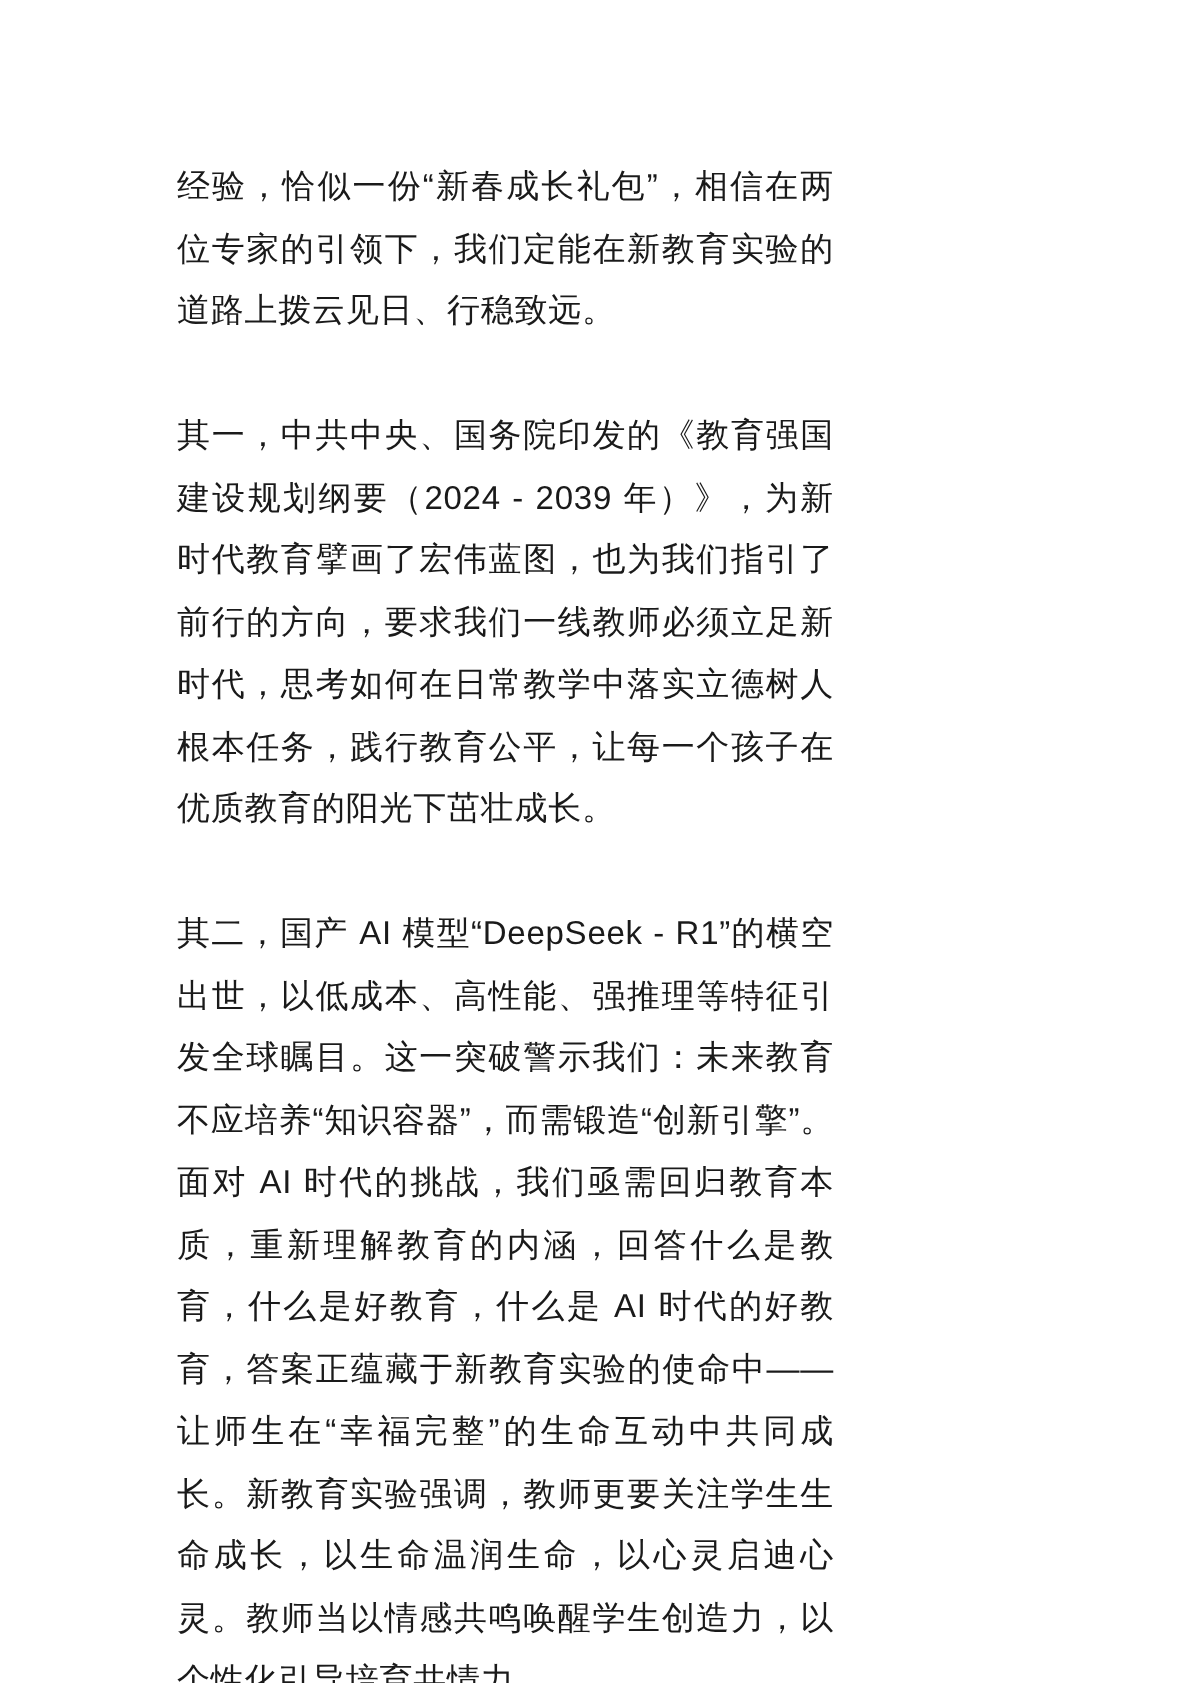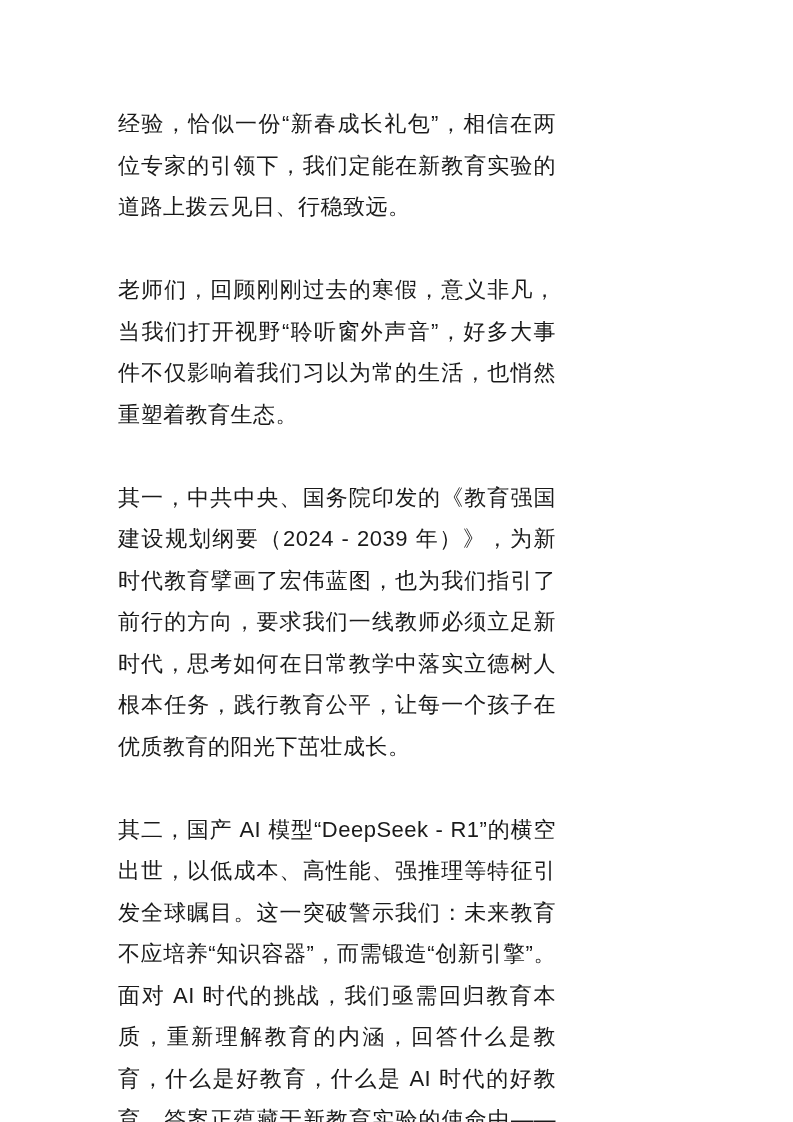--- a/index.html
+++ b/index.html
@@ -32,17 +32,16 @@
   .doc-body p.para:last-child {
     margin-bottom: 0;
   }
 </style>
 </head>
 <body>
 
 <div class="doc-page">
   <div class="doc-body">
     <p class="para">经验，恰似一份“新春成长礼包”，相信在两位专家的引领下，我们定能在新教育实验的道路上拨云见日、行稳致远。</p>
-    <p class="para">老师们，回顾刚刚过去的寒假，意义非凡，当我们打开视野“聆听窗外声音”，好多大事件不仅影响着我们习以为常的生活，也悄然重塑着教育生态。</p>
     <p class="para">其一，中共中央、国务院印发的《教育强国建设规划纲要（2024 - 2039 年）》，为新时代教育擘画了宏伟蓝图，也为我们指引了前行的方向，要求我们一线教师必须立足新时代，思考如何在日常教学中落实立德树人根本任务，践行教育公平，让每一个孩子在优质教育的阳光下茁壮成长。</p>
     <p class="para">其二，国产 AI 模型“DeepSeek - R1”的横空出世，以低成本、高性能、强推理等特征引发全球瞩目。这一突破警示我们：未来教育不应培养“知识容器”，而需锻造“创新引擎”。面对 AI 时代的挑战，我们亟需回归教育本质，重新理解教育的内涵，回答什么是教育，什么是好教育，什么是 AI 时代的好教育，答案正蕴藏于新教育实验的使命中——让师生在“幸福完整”的生命互动中共同成长。新教育实验强调，教师更要关注学生生命成长，以生命温润生命，以心灵启迪心灵。教师当以情感共鸣唤醒学生创造力，以个性化引导培育共情力，</p>
   </div>
 </div>
 
 </body></html>

